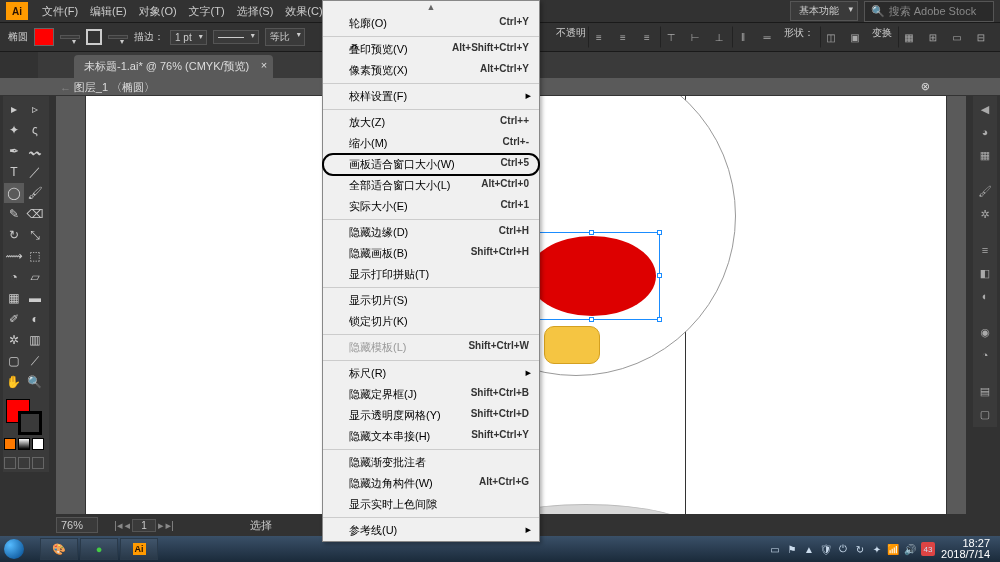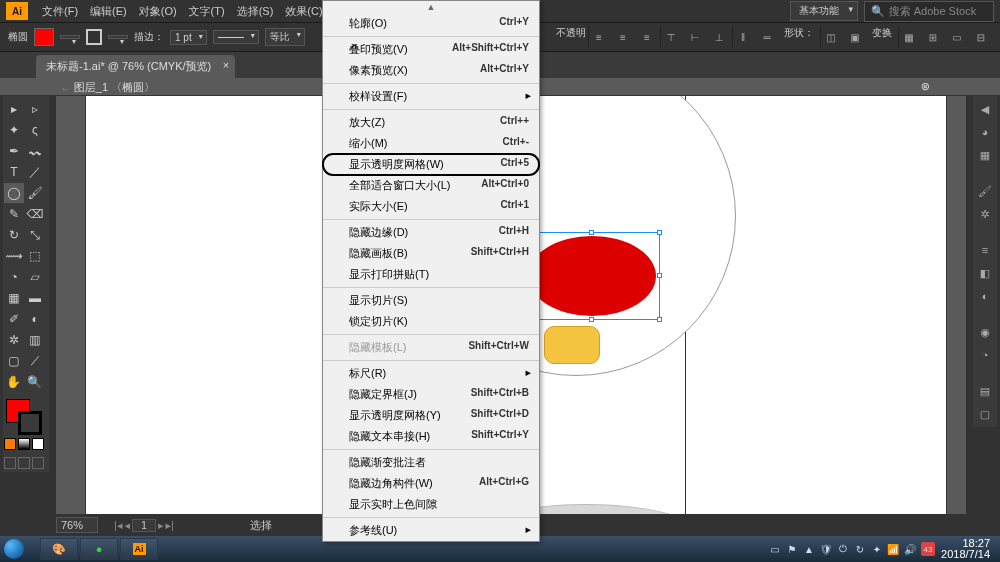--- a/index.html
+++ b/index.html
@@ -16,21 +16,21 @@
   .sel-label { font-size: 10px; color: #ccc; }
   .fill-sw { width: 20px; height: 18px; background: #ff0000; border: 1px solid #666; }
   .dd { background: #3a3a3a; border: 1px solid #555; padding: 1px 14px 1px 4px; font-size: 10px; position: relative; color: #ccc; }
   .dd:after { content: "▾"; position: absolute; right: 3px; font-size: 8px; }
   .stroke-style { width: 46px; height: 14px; background: #3a3a3a; border: 1px solid #555; position: relative; }
   .stroke-style:before { content: ""; position: absolute; left: 4px; right: 14px; top: 6px; border-top: 1px solid #ccc; }
   .stroke-style:after { content: "▾"; position: absolute; right: 3px; top: 0; font-size: 8px; color: #ccc; }
   .cb-right { margin-left: auto; display: flex; gap: 2px; }
   .cb-icon { width: 22px; height: 22px; border: 1px solid transparent; display:flex; align-items:center; justify-content:center; color:#aaa; font-size:10px; }
   .cb-icon.sep { border-left: 1px solid #222; }
-  .tab-bar { height: 26px; background: #3a3a3a; display: flex; align-items: flex-end; padding-left: 36px; }
+  .tab-bar { height: 26px; background: #3a3a3a; display: flex; align-items: flex-end; padding-left: 36px; margin-left: 38px; }
   .doc-tab { background: #5a5a5a; color: #ddd; padding: 4px 24px 4px 10px; font-size: 10px; position: relative; border-top-left-radius: 4px; border-top-right-radius: 4px;}
   .doc-tab .x { position: absolute; right: 6px; top: 4px; }
   .bc-bar { height: 18px; background: #5a5a5a; padding: 2px 60px; color: #ddd; font-size: 10px; border-bottom:1px solid #333;}
   .bc-close { float: right; margin-right: 10px; }
   .main { position: relative; width: 1000px; height: calc(562px - 22px - 30px - 26px - 18px - 22px - 26px); }
   .left-tools { position: absolute; left: 3px; top: 0; width: 46px; background: #3a3a3a; padding: 3px 1px; display: flex; flex-wrap: wrap; gap: 1px; }
   .tool { width: 20px; height: 20px; background: #3a3a3a; display: flex; align-items: center; justify-content: center; color: #ccc; font-size: 12px; }
   .tool.active { background: #5a5a5a; }
   .color-swatches { width: 44px; margin-top: 6px; position: relative; height: 36px; }
   .cs-fill { position: absolute; width: 24px; height: 24px; background: #ff0000; border: 1px solid #000; left: 2px; top: 0; }
@@ -242,21 +242,21 @@
   <div class="dm-sep"></div>
   <div class="dm-item">
       <span>放大(Z)</span>
       <span class="sc">Ctrl++</span>
     </div>
   <div class="dm-item">
       <span>缩小(M)</span>
       <span class="sc">Ctrl+-</span>
     </div>
   <div class="dm-item hl">
-      <span>显示透明度网格(W)</span>
+      <span>画板适合窗口大小(W)</span>
       <span class="sc">Ctrl+5</span>
     </div>
   <div class="dm-item">
       <span>全部适合窗口大小(L)</span>
       <span class="sc">Alt+Ctrl+0</span>
     </div>
   <div class="dm-item">
       <span>实际大小(E)</span>
       <span class="sc">Ctrl+1</span>
     </div>

